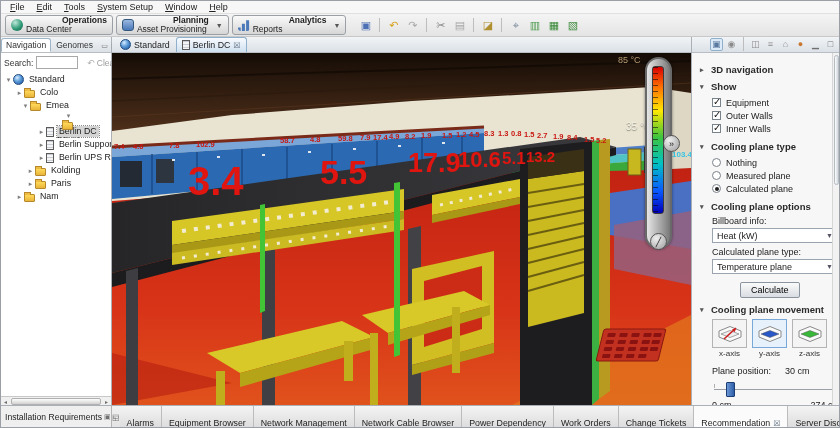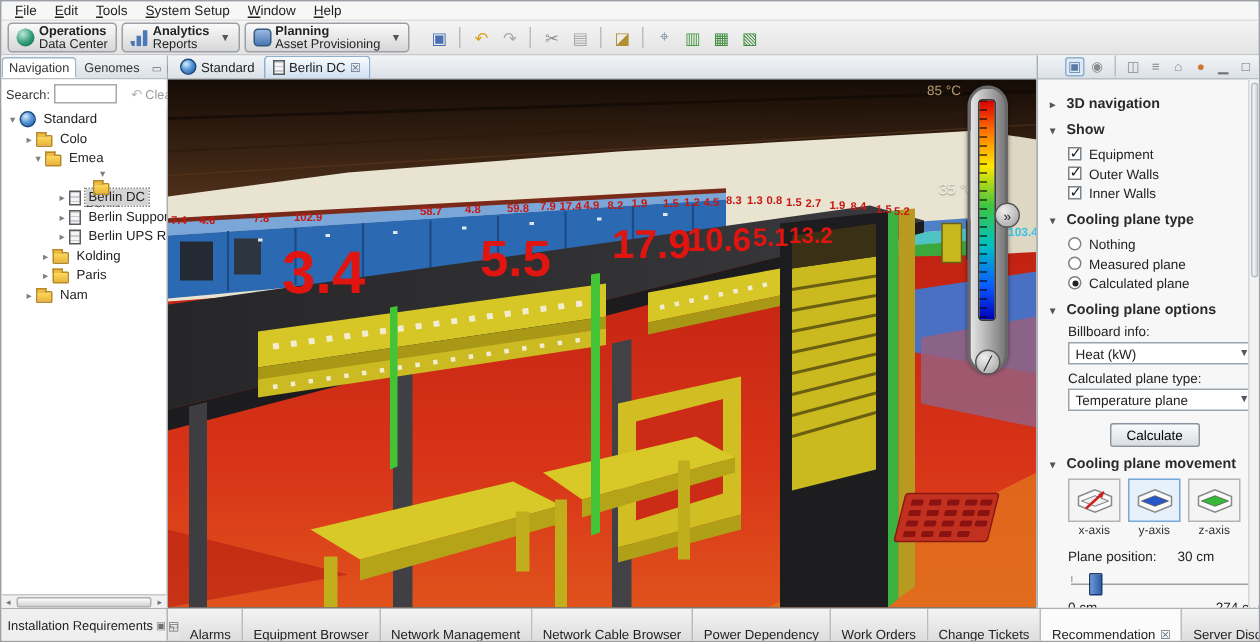--- a/index.html
+++ b/index.html
@@ -9,21 +9,21 @@
 
   
   .menubar{height:13px;background:#f7f7f7;display:flex;align-items:center;padding-left:4px;gap:2px;border-bottom:1px solid #e0e0e0;}
   .menu-item{display:inline-block;padding:0 5px;font-size:9px;line-height:12px;cursor:default;}
   .menu-item::first-letter{text-decoration:underline;}
 
   
   .toolbar{height:23px;background:linear-gradient(#f4f4f4,#e4e4e4);display:flex;align-items:center;padding:0 4px;gap:3px;border-bottom:1px solid #c8c8c8;}
   .app-btn{height:20px;display:flex;align-items:center;gap:3px;padding:0 5px;border:1px solid #9aa0a6;border-radius:3px;
            background:linear-gradient(#fafafa,#d6d6d6);cursor:default;}
-  .app-btn .ttl{font-weight:bold;font-size:8.5px;line-height:9px;}
+  .app-btn .ttl{font-weight:bold;font-size:8.5px;line-height:9px;margin-left:36px;}
   .app-btn .sub{font-size:8.5px;line-height:9px;}
   .app-ic{width:12px;height:12px;border-radius:3px;flex:0 0 auto;}
   .ic-ops{border-radius:50%;background:radial-gradient(circle at 35% 30%,#bfe8d8,#2f9a78 55%,#135a44);}
   .ic-plan{background:linear-gradient(#9ab8e0,#4a78b8);border:1px solid #33597f;}
   .ic-ana{background:linear-gradient(180deg,#6a9ad0 0 100%);clip-path:polygon(0 70%,25% 70%,25% 100%,0 100%,35% 100%,35% 40%,60% 40%,60% 100%,70% 100%,70% 10%,95% 10%,95% 100%,0 100%);background:#4a78b8;}
   .dd{font-size:7px;color:#555;margin-left:4px;}
   .tb-icons{display:flex;align-items:center;gap:2px;margin-left:8px;}
   .tb-icon{width:17px;height:17px;display:flex;align-items:center;justify-content:center;font-size:11px;background:transparent;border:none;cursor:default;}
   .tb-sep{width:1px;height:14px;background:#bdbdbd;margin:0 3px;}
 
@@ -147,32 +147,32 @@
 
   <div class="toolbar">
     <div class="app-btn">
       <span class="app-ic ic-ops"></span>
       <span>
           <div class="ttl">Operations</div>
             <div class="sub">Data Center</div>
         </span>
     </div>
     <div class="app-btn">
+      <span class="app-ic ic-plan"></span>
+      <span>
+          <div class="ttl">Planning</div>
+            <div class="sub">Asset Provisioning</div>
+        </span>
+      <span class="dd">▼</span>
+    </div>
+    <div class="app-btn">
       <span class="app-ic ic-ana"></span>
       <span>
           <div class="ttl">Analytics</div>
             <div class="sub">Reports</div>
-        </span>
-      <span class="dd">▼</span>
-    </div>
-    <div class="app-btn">
-      <span class="app-ic ic-plan"></span>
-      <span>
-          <div class="ttl">Planning</div>
-            <div class="sub">Asset Provisioning</div>
         </span>
       <span class="dd">▼</span>
     </div>
     <div class="tb-icons" id="tb-icons">
         <button class="tb-icon" style="color: rgb(74, 111, 181);">▣</button>
         <div class="tb-sep"></div>
         <button class="tb-icon" style="color: rgb(216, 160, 24);">↶</button>
         <button class="tb-icon" style="color: rgb(168, 168, 168);">↷</button>
         <div class="tb-sep"></div>
         <button class="tb-icon" style="color: rgb(138, 138, 138);">✂</button>

